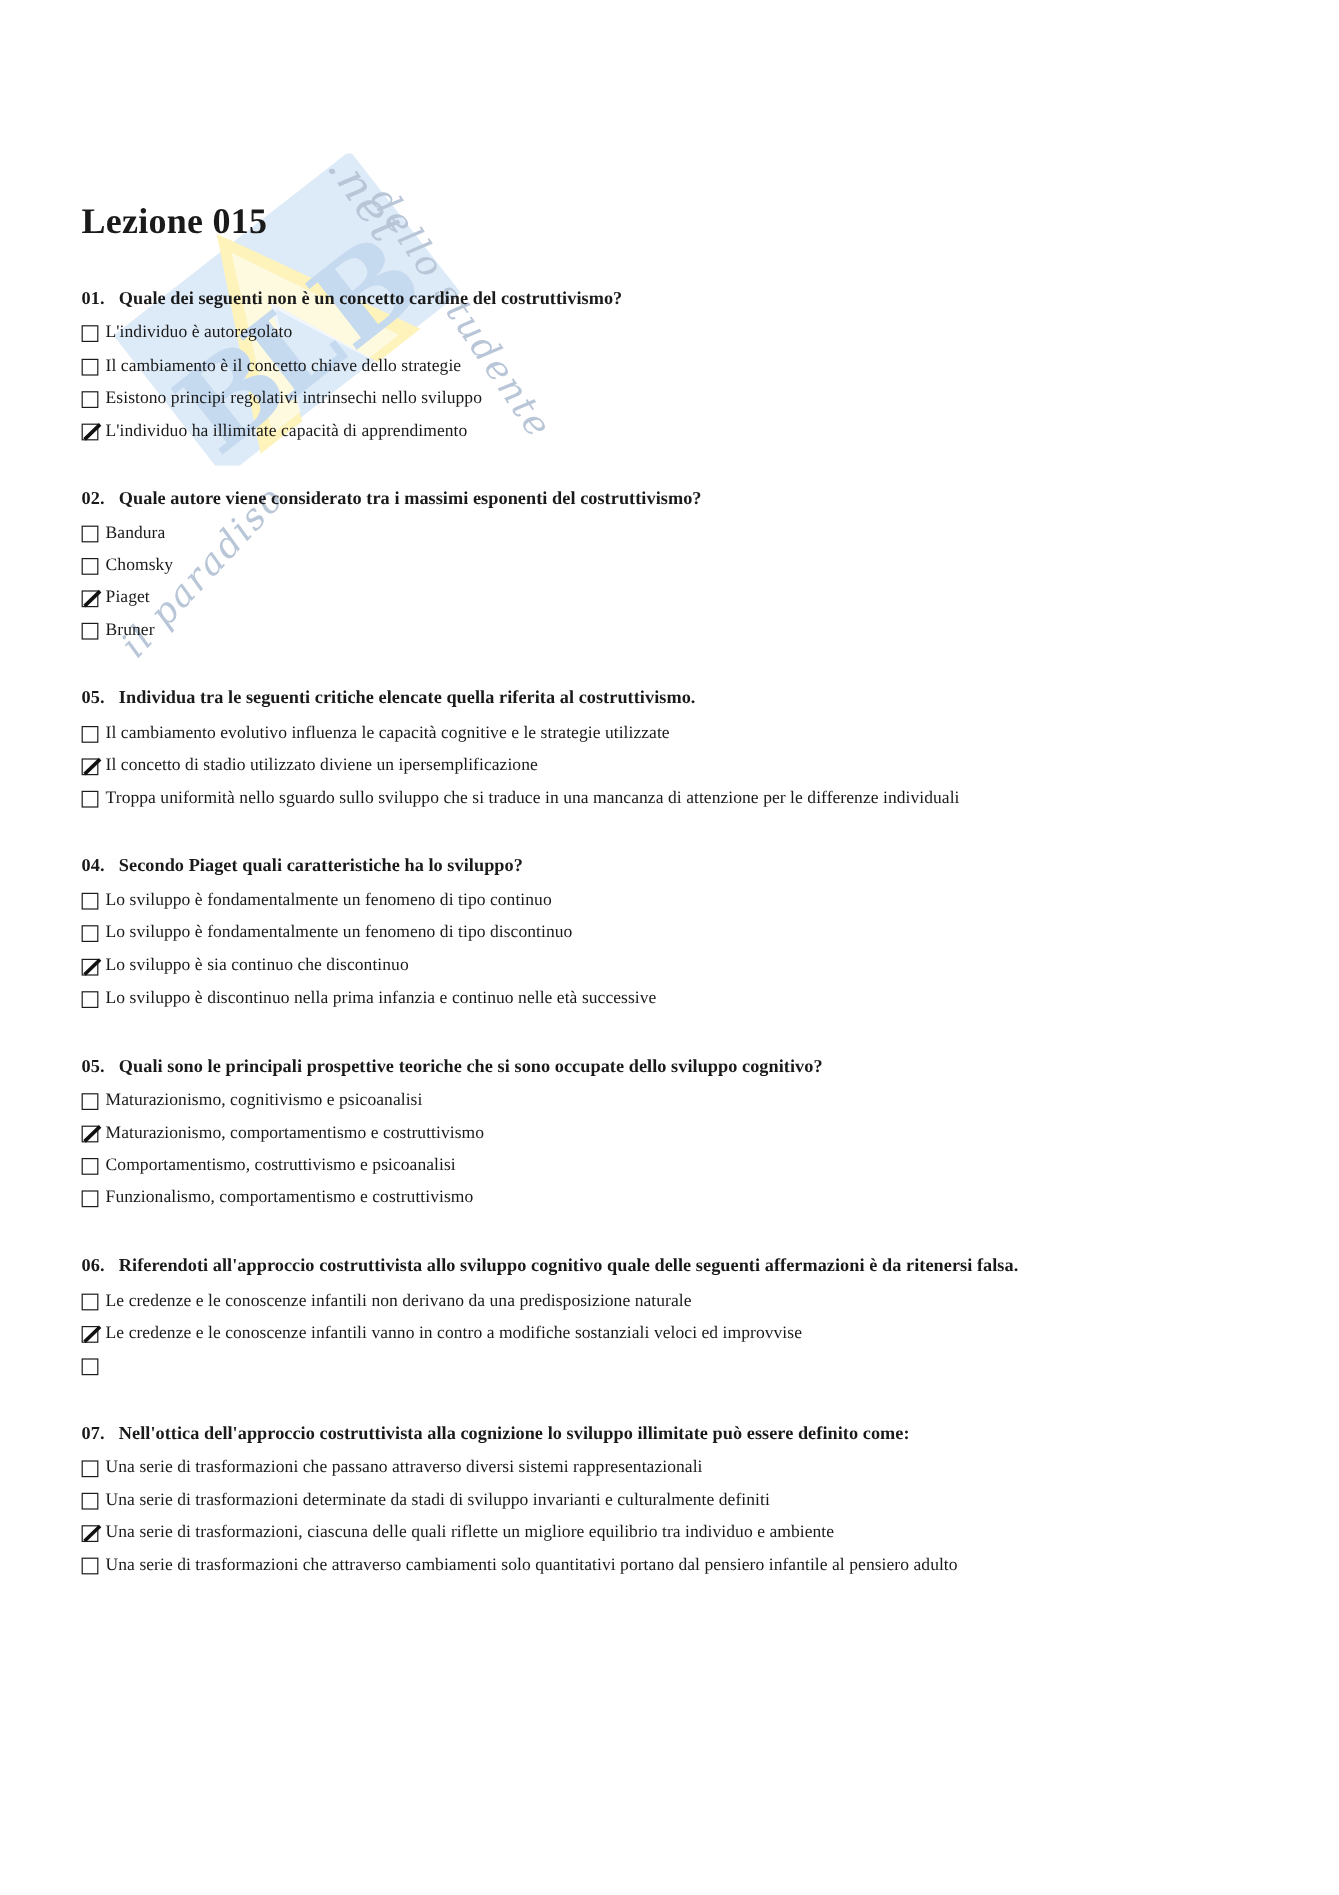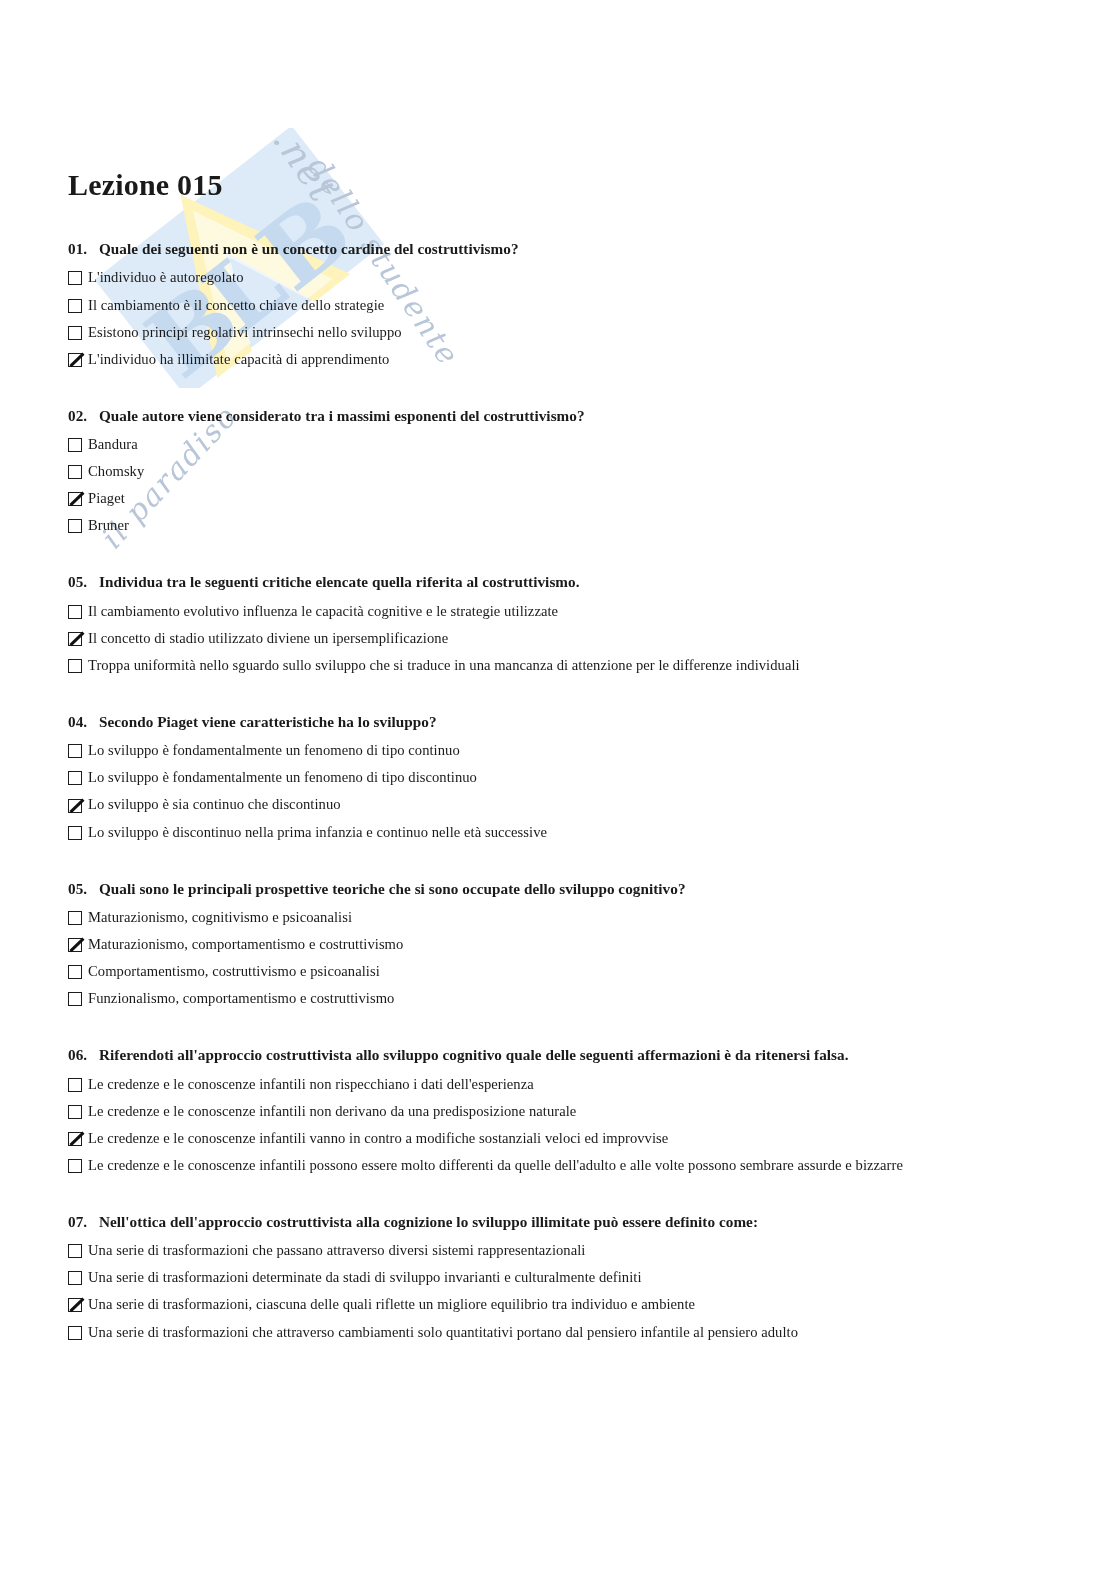--- a/index.html
+++ b/index.html
@@ -209,21 +209,21 @@
             <span class="option-label">Il concetto di stadio utilizzato diviene un ipersemplificazione</span>
           </div>
           <div class="option-row">
             <span class="checkbox"></span>
             <span class="option-label">Troppa uniformità nello sguardo sullo sviluppo che si traduce in una mancanza di attenzione per le differenze individuali</span>
           </div>
         </div>
         <div class="question-block">
           <div class="question-head">
             <span class="q-num">04.</span>
-            <span class="q-text">Secondo Piaget viene caratteristiche ha lo sviluppo?</span>
+            <span class="q-text">Secondo Piaget quali caratteristiche ha lo sviluppo?</span>
           </div>
           <div class="option-row">
             <span class="checkbox"></span>
             <span class="option-label">Lo sviluppo è fondamentalmente un fenomeno di tipo continuo</span>
           </div>
           <div class="option-row">
             <span class="checkbox"></span>
             <span class="option-label">Lo sviluppo è fondamentalmente un fenomeno di tipo discontinuo</span>
           </div>
           <div class="option-row">
@@ -257,33 +257,28 @@
             <span class="option-label">Funzionalismo, comportamentismo e costruttivismo</span>
           </div>
         </div>
         <div class="question-block">
           <div class="question-head">
             <span class="q-num">06.</span>
             <span class="q-text">Riferendoti all'approccio costruttivista allo sviluppo cognitivo quale delle seguenti affermazioni è da ritenersi falsa.</span>
           </div>
           <div class="option-row">
             <span class="checkbox"></span>
-            <span class="option-label">Le credenze e le conoscenze infantili non rispecchiano i dati dell'esperienza</span>
-          </div>
-          <div class="option-row">
-            <span class="checkbox"></span>
             <span class="option-label">Le credenze e le conoscenze infantili non derivano da una predisposizione naturale</span>
           </div>
           <div class="option-row">
             <span class="checkbox checked"></span>
             <span class="option-label">Le credenze e le conoscenze infantili vanno in contro a modifiche sostanziali veloci ed improvvise</span>
           </div>
           <div class="option-row">
             <span class="checkbox"></span>
-            <span class="option-label">Le credenze e le conoscenze infantili possono essere molto differenti da quelle dell'adulto e alle volte possono sembrare assurde e bizzarre</span>
           </div>
         </div>
         <div class="question-block">
           <div class="question-head">
             <span class="q-num">07.</span>
             <span class="q-text">Nell'ottica dell'approccio costruttivista alla cognizione lo sviluppo illimitate può essere definito come:</span>
           </div>
           <div class="option-row">
             <span class="checkbox"></span>
             <span class="option-label">Una serie di trasformazioni che passano attraverso diversi sistemi rappresentazionali</span>

